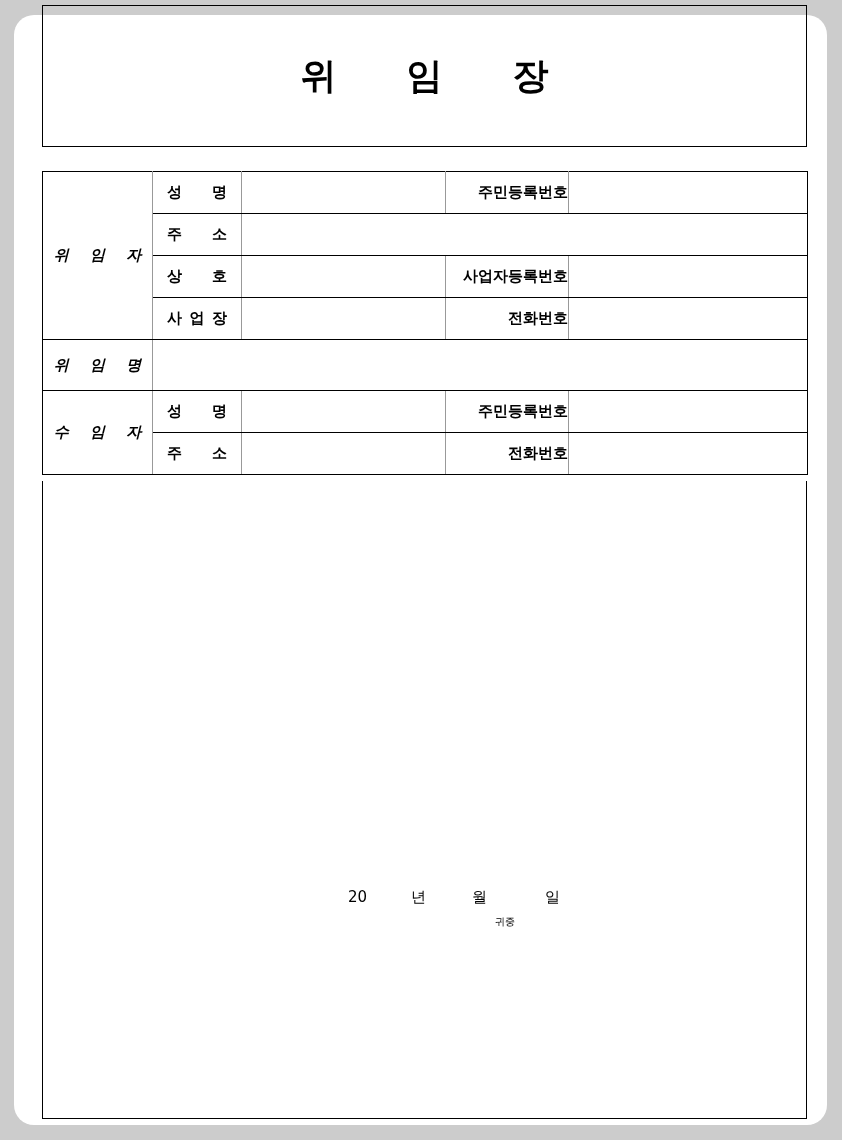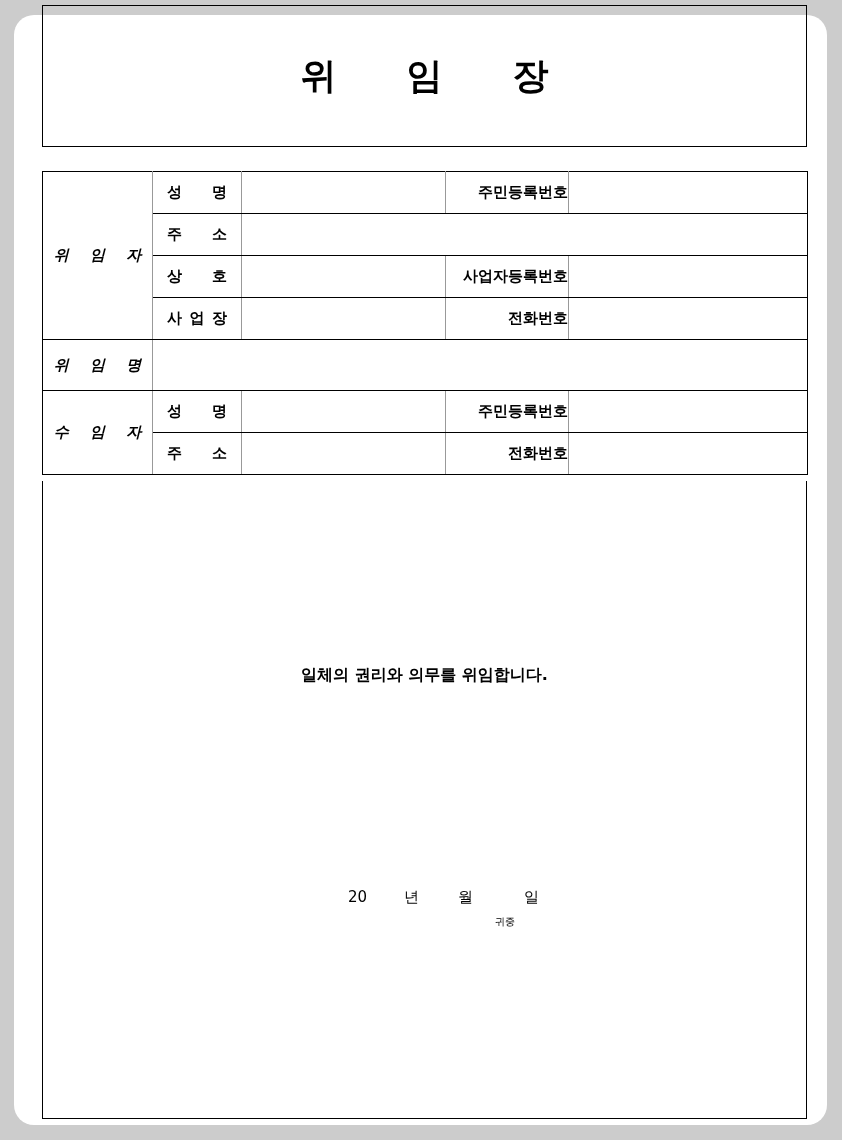--- a/index.html
+++ b/index.html
@@ -44,21 +44,21 @@
   .body-box {
     position: absolute; left: 42px; top: 481px; width: 763px; height: 637px;
     border: 1px solid #000; border-top: none; box-sizing: content-box;
   }
   .statement {
     position: absolute; left: 0; right: 0; top: 179px; text-align: center;
     font-size: 16px; font-weight: bold; line-height: 29px;
   }
   .date-line {
     position: absolute; left: 305px; top: 407px; font-size: 15px;
-    display: flex; gap: 8px;
+    display: flex; gap: 15px;
   }
   .date-line span { display: inline-block; }
   .recipient {
     position: absolute; left: 452px; top: 434px; font-size: 10px;
   }
 </style>
 </head>
 <body>
 
 <div class="page"></div>
@@ -152,21 +152,20 @@
       </td>
       <td></td>
       <td class="mid-label">전화번호</td>
       <td class="outer-right"></td>
     </tr>
   </tbody>
 </table>
 
 <div class="body-box">
   <div class="statement">
-    <div>일체의 권리와 의무를 위임합니다.</div>
   </div>
   <div class="date-line">
     <span style="width:48px">20</span>
     <span style="width:46px">년</span>
     <span style="width:58px">월</span>
     <span>일</span>
   </div>
   <div class="recipient">귀중</div>
 </div>
 

